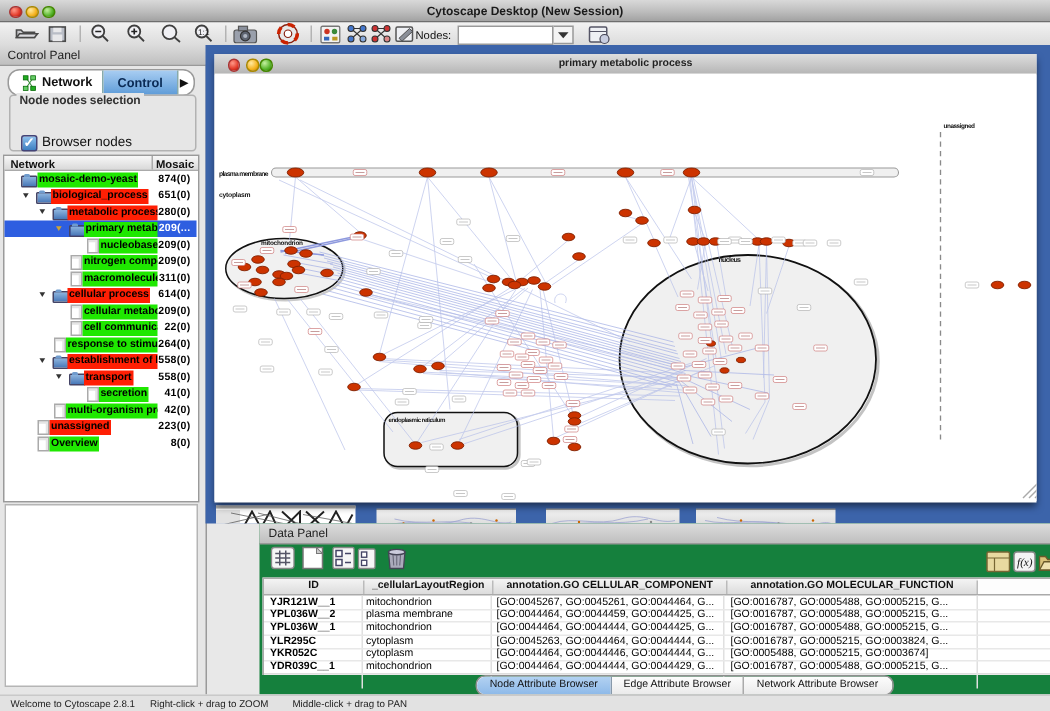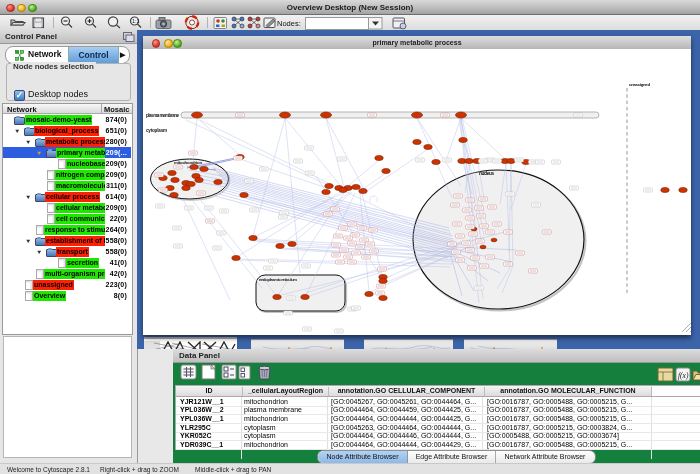--- a/index.html
+++ b/index.html
@@ -7,21 +7,21 @@
   
   #titlebar{left:0;top:0;width:700px;height:14px;background:linear-gradient(#d9d9d9,#bdbdbd 55%,#a2a2a2);border-bottom:1px solid #6e6e6e;}
   #titlebar .t{width:100%;text-align:center;font-size:8px;font-weight:bold;color:#1a1a1a;line-height:15px;}
   .light{width:6.5px;height:6.5px;border-radius:50%;top:3.5px;}
   .lr{background:radial-gradient(circle at 35% 30%,#ff9a8a,#e33a2a 60%,#a01508);border:0.5px solid #a33;}
   .ly{background:radial-gradient(circle at 35% 30%,#ffe9a0,#f5b31f 60%,#c07d00);border:0.5px solid #a80;}
   .lg{background:radial-gradient(circle at 35% 30%,#c5f0a0,#57b52c 60%,#2a7d00);border:0.5px solid #480;}
   #toolbar{left:0;top:15px;width:700px;height:15px;background:linear-gradient(#f2f2f2,#dcdcdc);border-bottom:1px solid #9b9b9b;}
   
   #cpanel{left:0;top:30px;width:137px;height:433px;background:#e6e6e6;border-right:1px solid #9a9a9a;}
-  .phead{background:linear-gradient(#dcdcdc,#bfbfbf);border-bottom:1px solid #999;height:13px;font-size:8px;font-weight:bold;color:#222;}
+  .phead{background:linear-gradient(#dcdcdc,#bfbfbf);border-bottom:1px solid #999;height:13px;font-size:8px;font-weight:normal;color:#222;padding-left:37px;}
   #cphead{left:0;top:0;width:137px;}
   #cphead span{position:absolute;left:5px;top:2px;}
   
   #tabbar{left:5px;top:16px;width:123px;height:16px;background:#fff;border:1px solid #9a9a9a;border-radius:8px;font-size:8.5px;font-weight:bold;color:#111;}
   #tabmosaic{left:62px;top:0;width:49px;height:16px;background:linear-gradient(#a8cdf2,#5f9cd8);border-left:1px solid #8aa;border-right:1px solid #8aa;text-align:center;line-height:16px;color:#0a2a55;}
   #tabnet{left:22px;top:1.5px;}
   #tabarrow{left:114px;top:4px;font-size:7px;}
   
   #grpbox{left:6px;top:33px;width:123px;height:36px;border:1px solid #b2b2b2;border-radius:3px;}
   #grplab{left:11px;top:32px;font-size:8px;font-weight:bold;color:#333;background:#e6e6e6;padding:0 2px;letter-spacing:-0.1px;}
@@ -65,21 +65,21 @@
   #dscroll{left:551px;top:36px;width:10px;height:63px;background:#f0f0f0;border:1px solid #aaa;}
   
   #statusbar{left:0;top:463px;width:700px;height:11px;background:#e2e2e2;border-top:1px solid #c9c9c9;font-size:6.5px;color:#222;}
   #statusbar span{position:absolute;top:2px;}
 </style></head>
 <body>
 <div class="abs" id="titlebar">
   <div class="abs light lr" style="left:6px;"></div>
   <div class="abs light ly" style="left:17px;"></div>
   <div class="abs light lg" style="left:28px;"></div>
-  <div class="t">Overview Desktop (New Session)</div>
+  <div class="t">Cytoscape Desktop (New Session)</div>
 </div>
 <div class="abs" id="toolbar">
 <svg width="700" height="15" style="position:absolute;left:0;top:0;">
   <g stroke="#4a4a4a" fill="none" stroke-width="1.1">
 
     <path d="M11 10 L11 5 L14 5 L15.5 6.5 L23 6.5 L23 10 Z" fill="#c8c8cc"></path>
     <path d="M11 10 L13 7.5 L25 7.5 L23 10 Z" fill="#dcdce0"></path>
 
     <rect x="33" y="3" width="10.5" height="9.5" fill="#b9bdc6"></rect>
     <rect x="35.5" y="3.5" width="5.5" height="3" fill="#e8e8ea" stroke="none"></rect>
@@ -172,21 +172,21 @@
         <rect x="0.5" y="7.5" width="3.2" height="2.8" fill="#6c6" stroke="#060" stroke-width="0.5"></rect>
         <rect x="5.5" y="7.5" width="3.2" height="2.8" fill="#2a2" stroke="#060" stroke-width="0.5"></rect>
       </svg>
       <span class="abs" id="tabnet">Network</span>
     <div class="abs" id="tabmosaic">Control</div>
     <span class="abs" id="tabarrow">▶</span>
   </div>
   <div class="abs" id="grpbox"></div>
   <span class="abs" id="grplab">Node nodes selection</span>
   <div class="abs" id="chk">✓</div>
-    <span class="abs" id="chklab">Desktop nodes</span>
+    <span class="abs" id="chklab">Browser nodes</span>
   <div class="abs" id="treebox">
     <div class="abs" id="treehead">
         <span style="position:absolute;left:4px;top:0.5px;">Network</span>
         <span style="position:absolute;left:101px;top:0.5px;">Mosaic</span>
         <div style="position:absolute;left:98px;top:0;width:1px;height:9px;background:#aaa;"></div>
       </div>
     <div class="abs trow" style="top:10px;">
         <div class="fold" style="left:11px;"></div>
         <span class="lab bgG" style="left:22px;max-width:78px;">mosaic-demo-yeast</span>
         <span class="num">874(0)</span>

